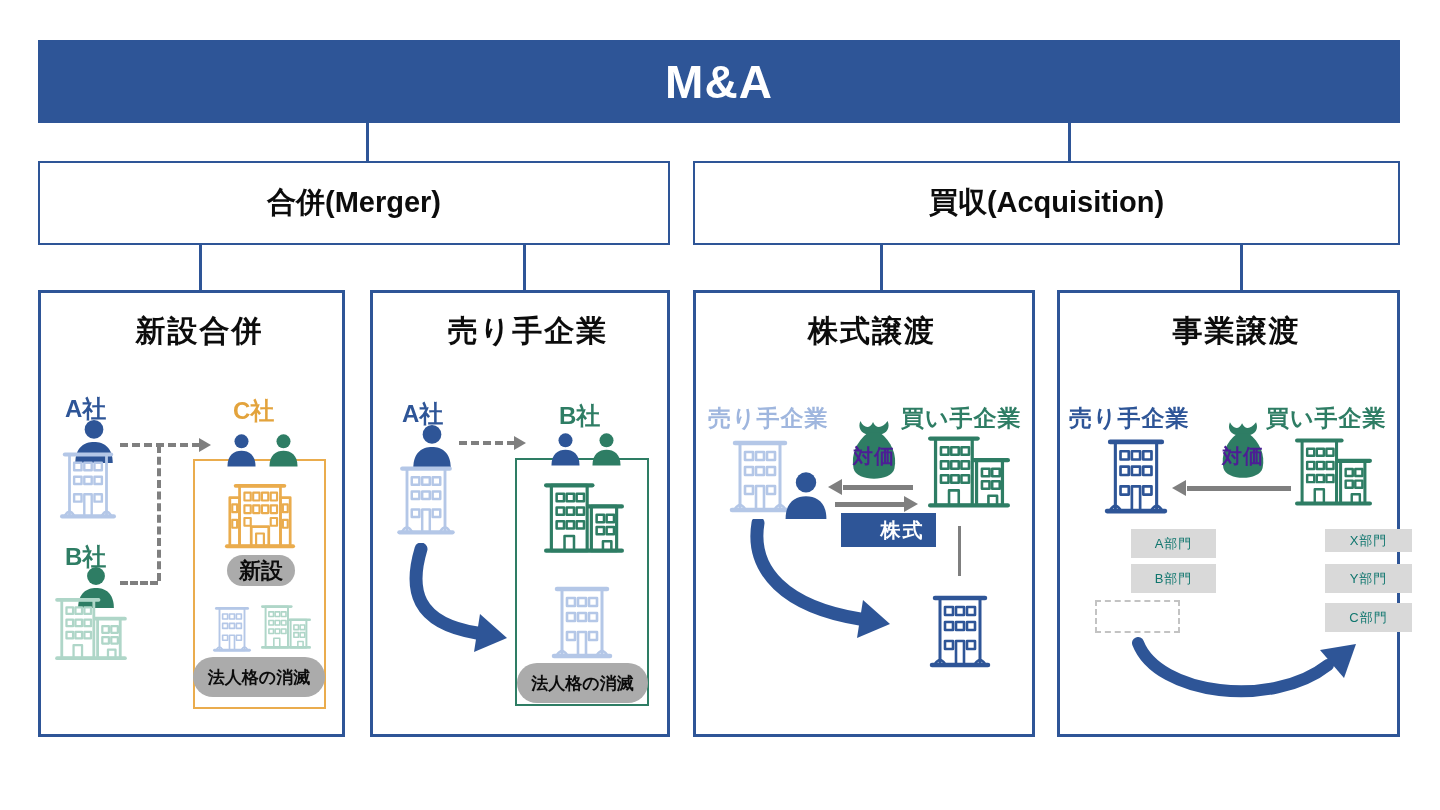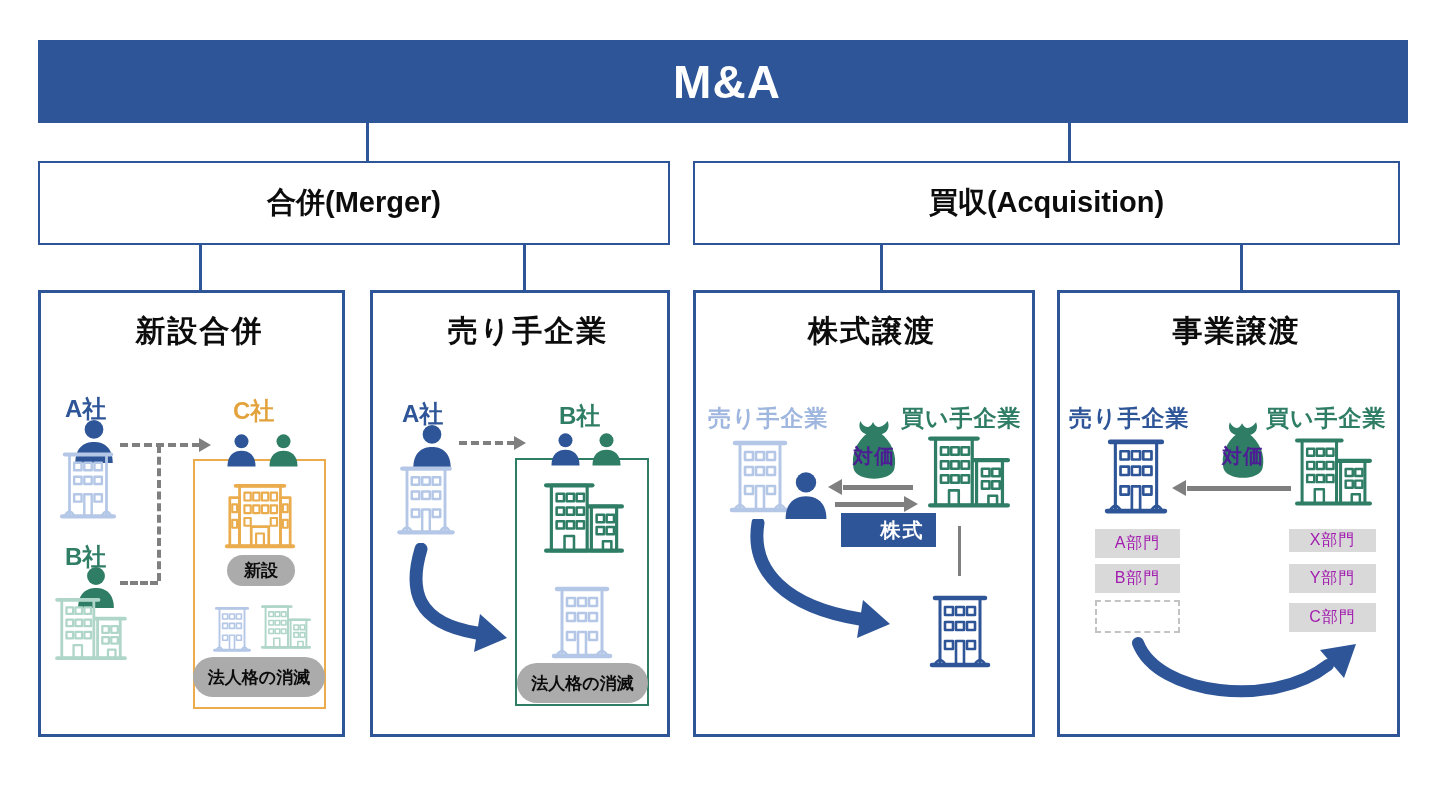--- a/index.html
+++ b/index.html
@@ -5,21 +5,21 @@
   html,body{margin:0;padding:0;background:#fff;}
   .canvas{
     position:relative;width:1440px;height:810px;background:#fff;overflow:hidden;
     font-family:"Liberation Sans","DejaVu Sans",sans-serif;color:#111;
   }
   .abs{position:absolute;}
   
   .banner{
     left:38px;top:40px;width:1362px;height:83px;background:var(--banner-blue);
     display:flex;align-items:center;justify-content:center;
-    color:#fff;font-size:46px;font-weight:bold;letter-spacing:1px;padding-left:8px;
+    color:#fff;font-size:46px;font-weight:bold;letter-spacing:1px;
   }
   .vline{width:3px;background:var(--line-blue);}
   .branch-box{
     height:84px;background:#fff;border:2.5px solid var(--line-blue);
     display:flex;align-items:center;justify-content:center;
     font-size:29px;font-weight:bold;color:#0c0c0c;box-sizing:border-box;
   }
   
   .panel{
     top:290px;height:447px;background:#fff;border:3px solid var(--line-blue);
@@ -39,35 +39,35 @@
   .tri-right{width:0;height:0;border-top:7px solid transparent;border-bottom:7px solid transparent;border-left:12px solid var(--gray);}
   .tri-left-g{width:0;height:0;border-top:8px solid transparent;border-bottom:8px solid transparent;border-right:14px solid var(--gray);}
   .tri-right-g{width:0;height:0;border-top:8px solid transparent;border-bottom:8px solid transparent;border-left:14px solid var(--gray);}
   .gline{background:var(--gray);}
   
   .pill{
     background:var(--pill-gray);border-radius:20px;color:#0c0c0c;
     display:flex;align-items:center;justify-content:center;text-align:center;
     font-weight:bold;
   }
-  .pill-new{font-size:17px;}
+  .pill-new{font-size:22px;}
   .pill-diss{font-size:17px;line-height:19px;padding:0 10px;box-sizing:border-box;}
   .frame-yellow{border:2.5px solid var(--yellow);box-sizing:border-box;background:#fff;}
   .frame-green{border:2.5px solid var(--green);box-sizing:border-box;background:#fff;}
   .tag-box{
     background:var(--dark-blue);color:#fff;font-weight:bold;font-size:20px;
     display:flex;align-items:center;justify-content:center;letter-spacing:2px;
   }
   .bag-label{
     color:#4c1d95;font-weight:bold;font-size:20px;letter-spacing:1px;
     left:0;right:0;top:54%;transform:translateY(-50%);text-align:center;pointer-events:none;
   }
   .dept{
-    background:var(--dept-gray);color:#a21caf;font-size:16px;
-    display:flex;align-items:center;justify-content:center;letter-spacing:1px;
+    background:var(--dept-gray);color:#0f766e;font-size:13px;
+    display:flex;align-items:center;justify-content:center;letter-spacing:1px;margin-left:36px;
   }
   .dept-dashed{background:#fff;border:2px dashed var(--dash-border);box-sizing:border-box;}
   .c-blue{color:var(--dark-blue);} .c-green{color:var(--green);}
   .c-yellow{color:var(--yellow-text);} .c-peri{color:var(--periwinkle-text);}
 </style>
 </head>
 <body>
 
 <div class="canvas">
 

